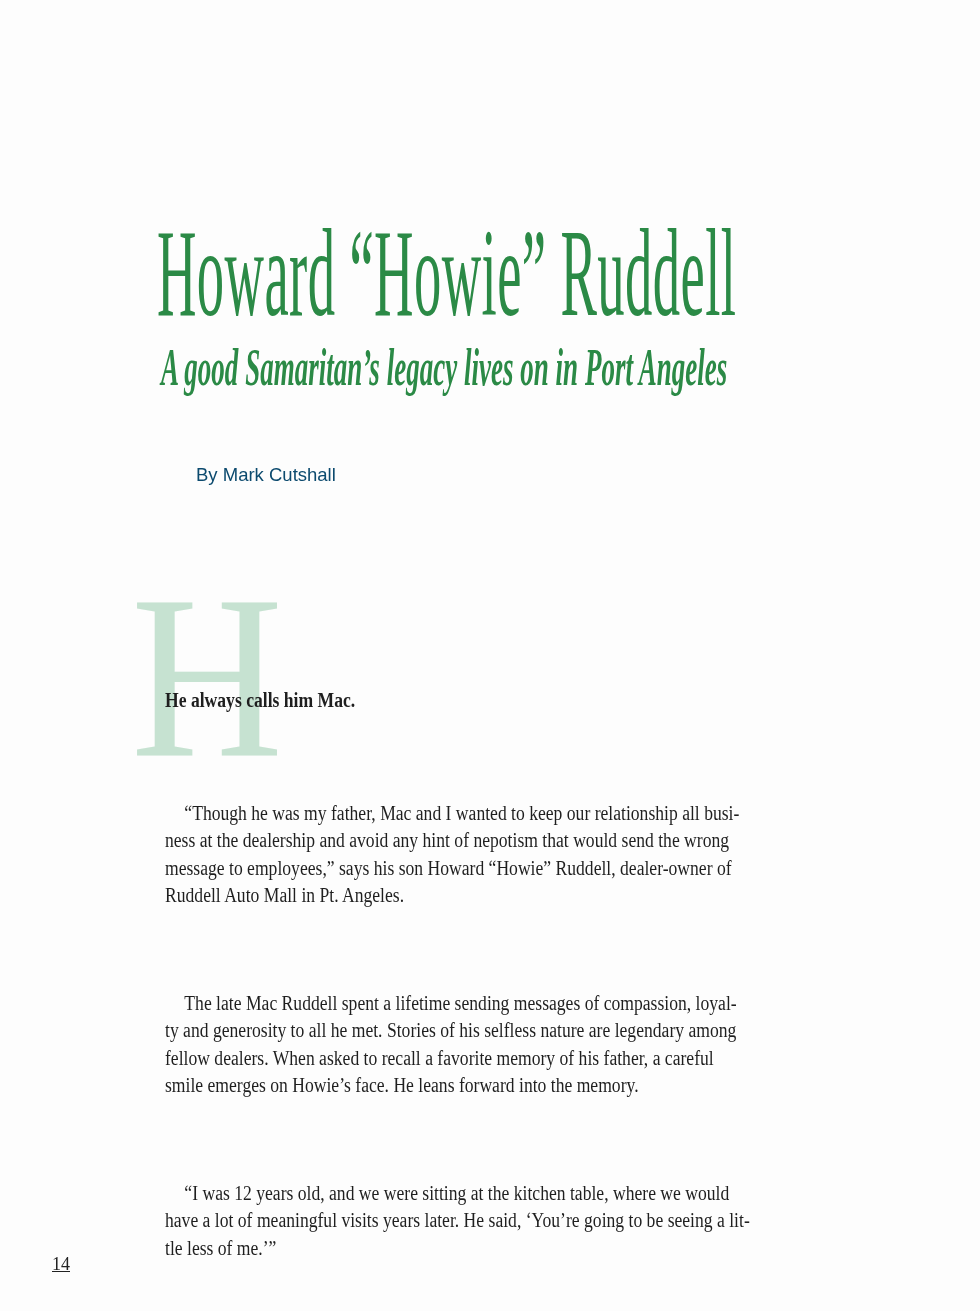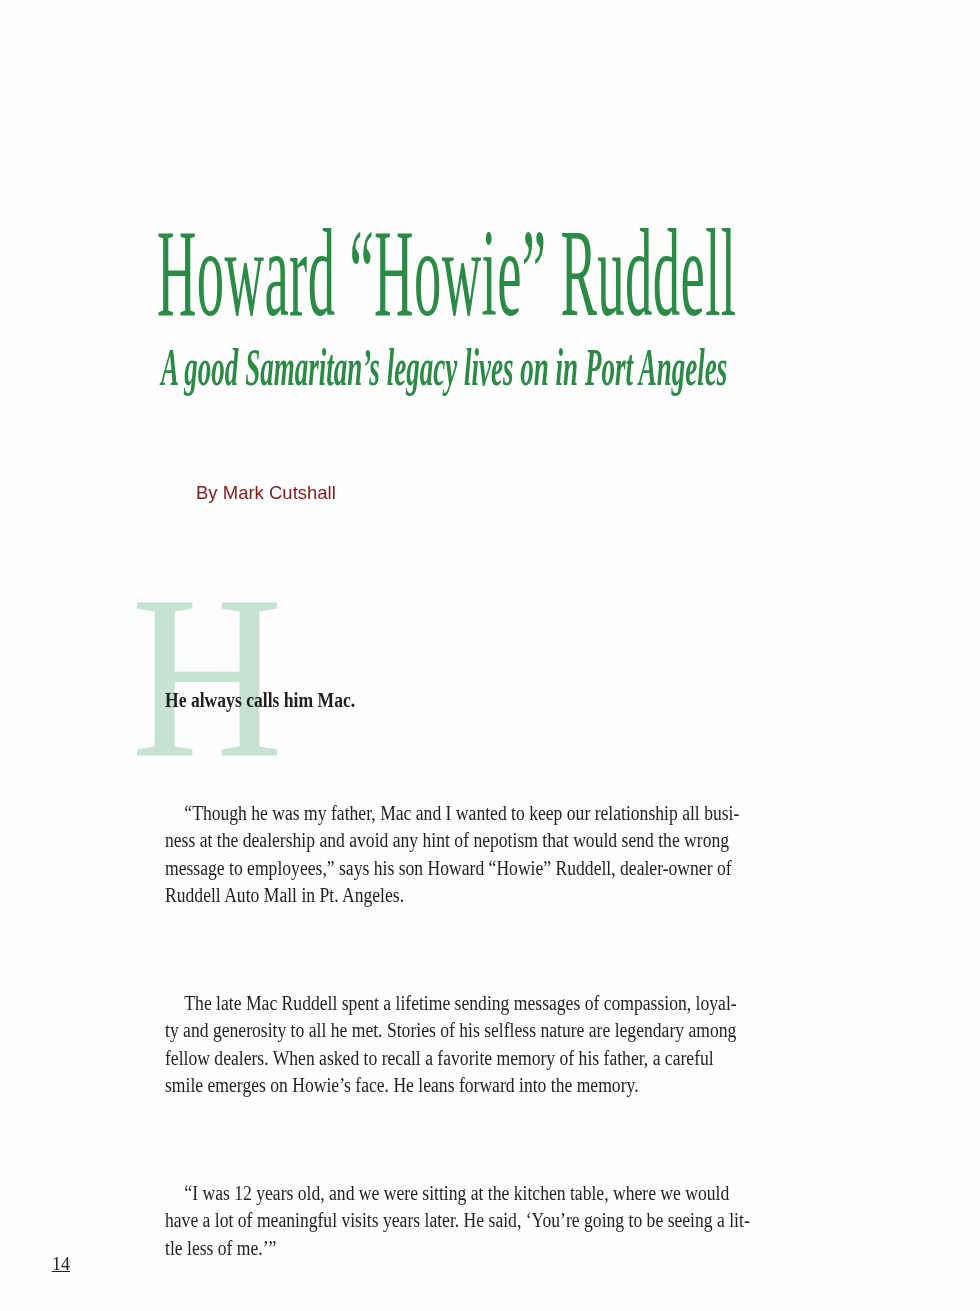--- a/index.html
+++ b/index.html
@@ -46,24 +46,24 @@
     color: #2b8a46;
     white-space: nowrap;
     transform: scaleX(0.52);
     transform-origin: 0 0;
   }
 
   
   .byline {
     position: absolute;
     left: 196px;
-    top: 482px;
+    top: 464px;
     font-family: "Liberation Sans", sans-serif;
     font-size: 18.5px;
-    color: #7f1d1d;
+    color: #0c4a6e;
     white-space: nowrap;
   }
 
   
   .dropcap {
     position: absolute;
     left: 131px;
     top: 560px;
     font-size: 234px;
     line-height: 1;

